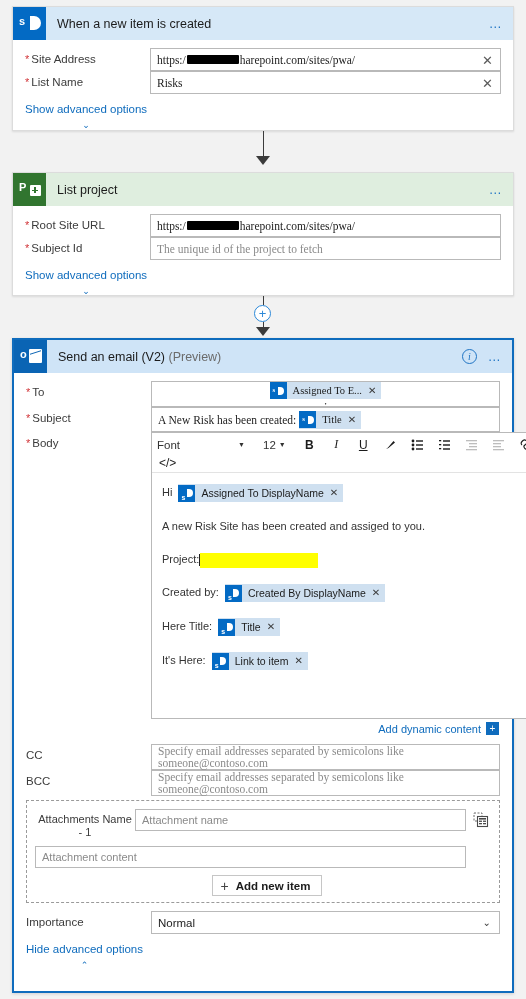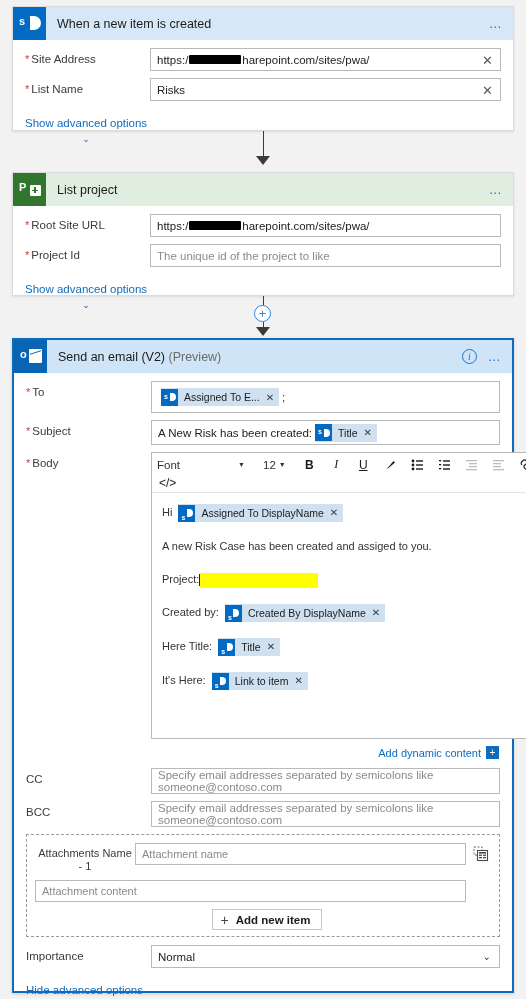--- a/index.html
+++ b/index.html
@@ -85,38 +85,38 @@
     border-radius: 50%; color: #1f74c4; font-size: 10px;
     display: flex; align-items: center; justify-content: center;
     font-family: "Liberation Serif", serif; font-style: italic;
   }
   .ellipsis { color: #1f74c4; letter-spacing: 2.2px; font-size: 13px; line-height: 8px; }
 
   
   .card-body { padding: 8px 12px 6px 12px; }
   .row {
     display: flex; align-items: flex-start;
-    margin-bottom: 7px;
   }
   .row-label {
     width: 125px; flex: 0 0 125px;
     padding-top: 5px;
     font-size: 11.5px; color: #3b3b3b;
   }
   .req::before { content: "*"; color: #d13438; margin-right: 2px; font-size: 11px; }
 
   .field {
     flex: 1;
     min-height: 23px;
     border: 1px solid #b9b9b9;
     background: #fff;
     display: flex; align-items: center;
     padding: 0 6px;
     font-size: 11.5px;
     position: relative;
+    font-family: Liberation Serif, serif;
   }
   .field .placeholder { color: #8a8a8a; }
   .field .value { color: #222; }
   .clear-x {
     position: absolute; right: 7px; top: 50%; transform: translateY(-50%);
     color: #5a5a5a; font-size: 13px; line-height: 1;
   }
   .redact {
     display: inline-block; background: #000;
     height: 9px; width: 52px; border-radius: 1px;
@@ -334,23 +334,23 @@
       <div class="row">
         <div class="row-label req">Root Site URL</div>
         <div class="field">
           <span class="value">https:/</span>
             <span class="redact"></span>
             <span class="value">harepoint.com/sites/pwa/</span>
         </div>
       </div>
 
       <div class="row">
-        <div class="row-label req">Project Id</div>
+        <div class="row-label req">Subject Id</div>
         <div class="field">
-          <span class="placeholder">The unique id of the project to like</span>
+          <span class="placeholder">The unique id of the project to fetch</span>
         </div>
       </div>
 
       <div class="adv-link">
         <span>Show advanced options</span>
         <span class="chev">⌄</span>
       </div>
     </div>
   </div>
 
@@ -377,21 +377,21 @@
         <span class="info-circle">i</span>
         <span class="ellipsis">…</span>
       </div>
     </div>
 
     <div class="card-body">
 
       
       <div class="row">
         <div class="row-label req">To</div>
-        <div class="field" style="height:32px;">
+        <div class="field" style="height:26px;flex-direction:column;">
           <span class="chip">
             <span class="chip-ic"></span>
             <span>Assigned To E...</span>
             <span class="chip-x">✕</span>
           </span>
           <span>;</span>
         </div>
       </div>
 
       
@@ -486,21 +486,21 @@
             <div class="rt-p">
               <span>Hi</span>
               <span class="chip">
                 <span class="chip-ic"></span>
                 <span>Assigned To DisplayName</span>
                 <span class="chip-x">✕</span>
               </span>
             </div>
 
             <div class="rt-p">
-              <span>A new Risk Case has been created and assiged to you.</span>
+              <span>A new Risk Site has been created and assiged to you.</span>
             </div>
 
             <div class="rt-p">
               <span>Project:</span><span class="caret-bar"></span><span class="hl-yellow"></span>
             </div>
 
             <div class="rt-p">
               <span>Created by:</span>
               <span class="chip">
                 <span class="chip-ic"></span>

